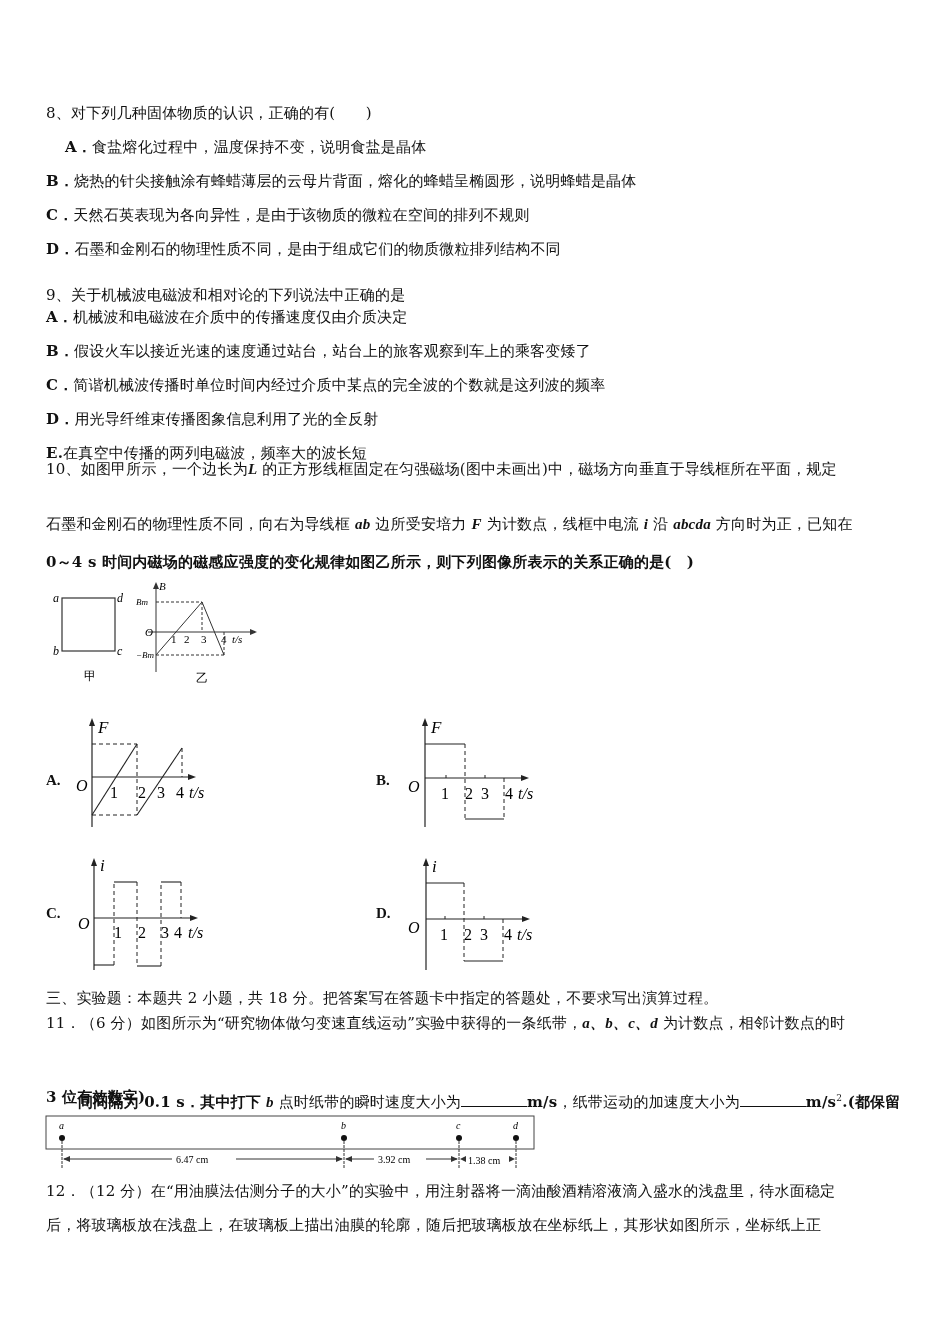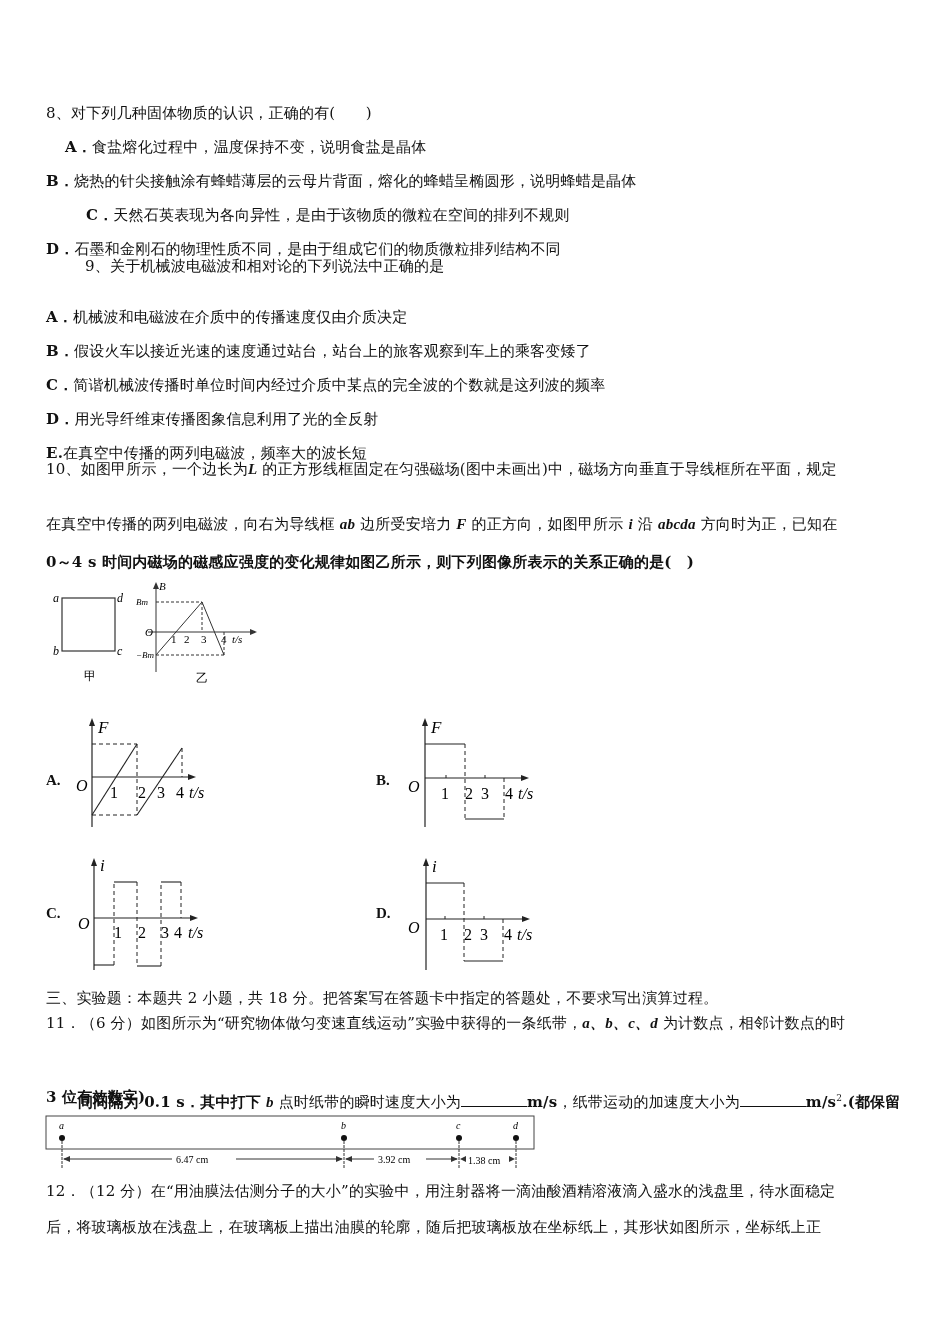--- a/index.html
+++ b/index.html
@@ -12,32 +12,32 @@
   .fig { position:absolute; }
   .optlabel { position:absolute; font-size:15px; font-weight:bold; font-family:"Liberation Serif", serif; }
   svg text { font-family:"Liberation Serif", serif; }
 </style>
 </head>
 <body>
 
 <div class="line" style="top:103px;">8、对下列几种固体物质的认识，正确的有(　　)</div>
 <div class="line" style="top:137px;margin-left:19px;"><span class="bold">A．</span><span>食盐熔化过程中，温度保持不变，说明食盐是晶体</span></div>
 <div class="line" style="top:171px;"><span class="bold">B．</span><span>烧热的针尖接触涂有蜂蜡薄层的云母片背面，熔化的蜂蜡呈椭圆形，说明蜂蜡是晶体</span></div>
-<div class="line" style="top:205px;margin-left:40px;"><span class="bold">C．</span><span>天然石英表现为各向异性，是由于该物质的微粒在空间的排列不规则</span></div>
+<div class="line" style="top:205px;"><span class="bold">C．</span><span>天然石英表现为各向异性，是由于该物质的微粒在空间的排列不规则</span></div>
 <div class="line" style="top:239px;"><span class="bold">D．</span><span>石墨和金刚石的物理性质不同，是由于组成它们的物质微粒排列结构不同</span></div>
 
-<div class="line" style="top:256px;margin-left:39px;">9、关于机械波电磁波和相对论的下列说法中正确的是</div>
+<div class="line" style="top:285px;">9、关于机械波电磁波和相对论的下列说法中正确的是</div>
 <div class="line" style="top:307px;"><span class="bold">A．</span><span>机械波和电磁波在介质中的传播速度仅由介质决定</span></div>
 <div class="line" style="top:341px;"><span class="bold">B．</span><span>假设火车以接近光速的速度通过站台，站台上的旅客观察到车上的乘客变矮了</span></div>
 <div class="line" style="top:375px;"><span class="bold">C．</span><span>简谐机械波传播时单位时间内经过介质中某点的完全波的个数就是这列波的频率</span></div>
 <div class="line" style="top:409px;"><span class="bold">D．</span><span>用光导纤维束传播图象信息利用了光的全反射</span></div>
 <div class="line" style="top:443px;"><span class="bold">E.</span><span>在真空中传播的两列电磁波，频率大的波长短</span></div>
 
 <div class="line" style="top:459px;"><span>10、如图甲所示，一个边长为</span><span class="it">L</span> <span>的正方形线框固定在匀强磁场(图中未画出)中，磁场方向垂直于导线框所在平面，规定</span></div>
-<div class="line" style="top:514px;"><span>在真空中传播的两列电磁波，向右为导线框</span> <span class="it">ab</span> <span>边所受安培力</span> <span class="it">F</span> <span>的正方向，如图甲所示</span> <span class="it">i</span> <span>沿</span> <span class="it">abcda</span> <span>方向时为正，已知在</span></div>
+<div class="line" style="top:514px;"><span>石墨和金刚石的物理性质不同，向右为导线框</span> <span class="it">ab</span> <span>边所受安培力</span> <span class="it">F</span> <span>为计数点，线框中电流</span> <span class="it">i</span> <span>沿</span> <span class="it">abcda</span> <span>方向时为正，已知在</span></div>
 <div class="line bold" style="top:552px;">0～4 s 时间内磁场的磁感应强度的变化规律如图乙所示，则下列图像所表示的关系正确的是(　)</div>
 
 <svg class="fig" style="left:46px; top:585px;" width="90" height="100">
   <rect x="16" y="13" width="53" height="53" fill="none" stroke="#333" stroke-width="1.2"></rect>
   <text x="7" y="17" font-size="12" font-style="italic">a</text>
   <text x="71" y="17" font-size="12" font-style="italic">d</text>
   <text x="7" y="70" font-size="12" font-style="italic">b</text>
   <text x="71" y="70" font-size="12" font-style="italic">c</text>
   <text x="38" y="95" font-size="12">甲</text>
 </svg>
@@ -179,13 +179,13 @@
   <polygon points="301,45 308,42 308,48" fill="#333"></polygon>
   <line x1="382" y1="45" x2="413" y2="45" stroke="#333"></line>
   <polygon points="414,45 407,42 407,48" fill="#333"></polygon>
   <text x="334" y="49" font-size="10">3.92 cm</text>
   <polygon points="416,45 422,42 422,48" fill="#333"></polygon>
   <polygon points="471,45 465,42 465,48" fill="#333"></polygon>
   <text x="424" y="50" font-size="10">1.38 cm</text>
 </svg>
 
 <div class="line" style="top:1181px;">12．（12 分）在“用油膜法估测分子的大小”的实验中，用注射器将一滴油酸酒精溶液滴入盛水的浅盘里，待水面稳定</div>
-<div class="line" style="top:1217px;">后，将玻璃板放在浅盘上，在玻璃板上描出油膜的轮廓，随后把玻璃板放在坐标纸上，其形状如图所示，坐标纸上正</div>
+<div class="line" style="top:1217px;font-family:Liberation Mono, monospace;">后，将玻璃板放在浅盘上，在玻璃板上描出油膜的轮廓，随后把玻璃板放在坐标纸上，其形状如图所示，坐标纸上正</div>
 
 </body></html>

